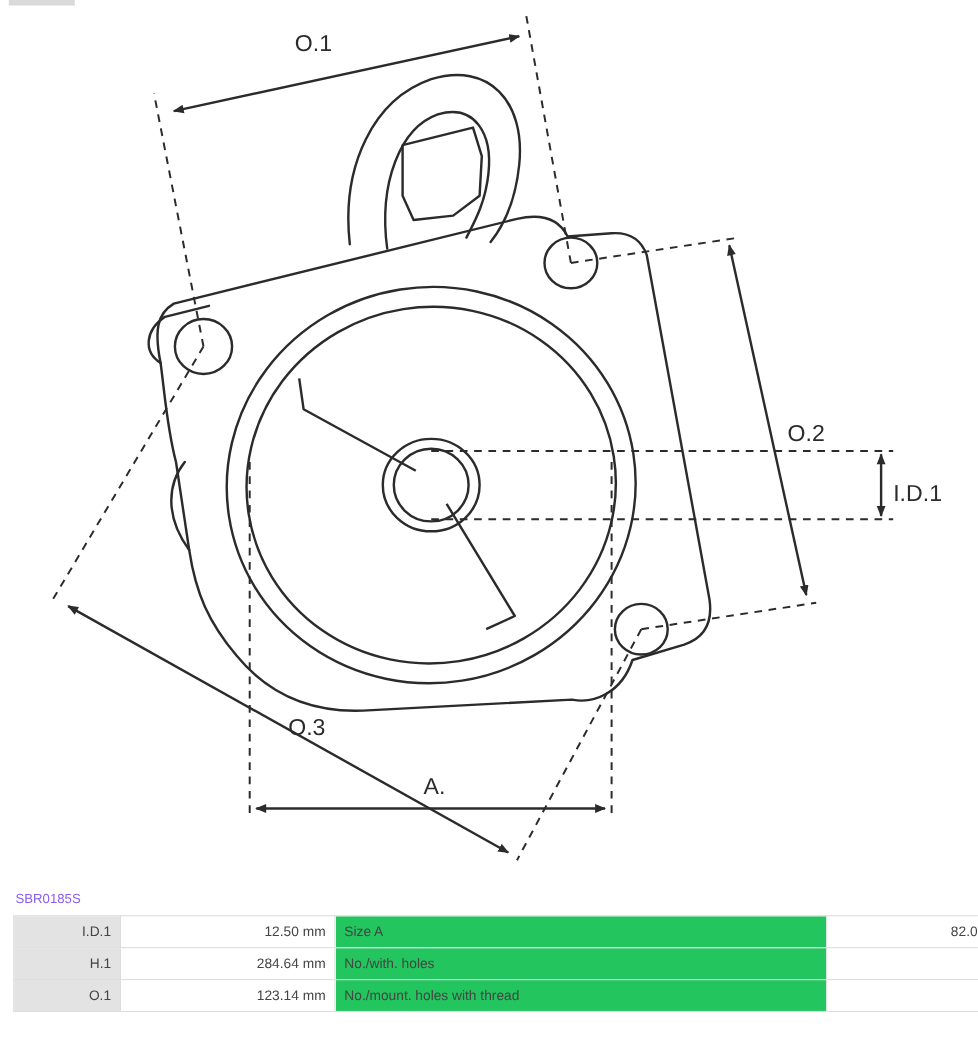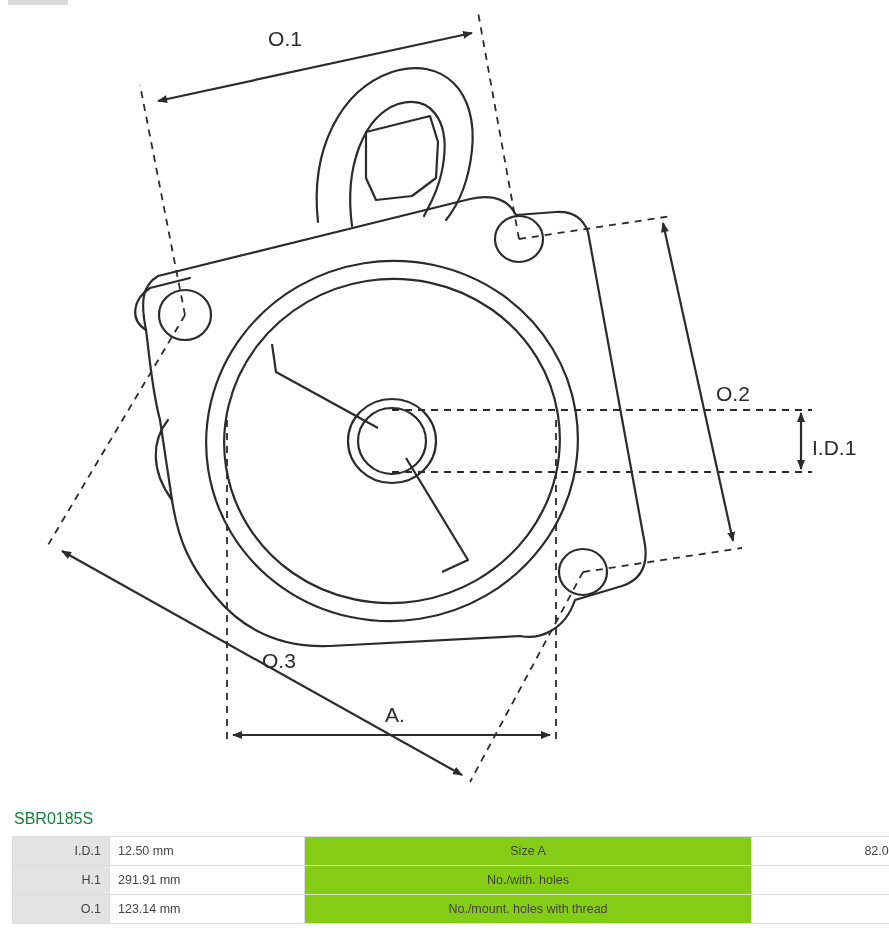--- a/index.html
+++ b/index.html
@@ -36,22 +36,22 @@
     font-size: 21px;
     fill: #2b2b2b;
   }
   #part-info {
     position: absolute;
     left: 12px;
     top: 810px;
     width: 865px;
   }
   #part-code {
-    color: #15803d;
-    font-size: 16px;
+    color: #8b5cf6;
+    font-size: 12px;
     font-family: "Liberation Sans", sans-serif;
     padding: 0 0 8px 2px;
   }
   table.spec-table {
     border-collapse: collapse;
     width: 862px;
     table-layout: fixed;
     font-size: 12.5px;
   }
   table.spec-table td {
@@ -62,26 +62,27 @@
     white-space: nowrap;
     overflow: hidden;
   }
   td.lbl {
     width: 80px;
     text-align: right;
     background: #e3e3e3;
   }
   td.val {
     width: 178px;
+    text-align: right;
     background: #ffffff;
   }
   td.lbl2 {
     width: 430px;
-    text-align: center;
-    background: #84cc16;
+    text-align: left;
+    background: #22c55e;
   }
   td.val2 {
     width: 160px;
     text-align: right;
     background: #ffffff;
   }
   #top-artifact {
     position: absolute;
     left: 8px;
     top: 0px;
@@ -202,21 +203,21 @@
     <table class="spec-table">
       <tbody>
         <tr>
           <td class="lbl">I.D.1</td>
           <td class="val">12.50 mm</td>
           <td class="lbl2">Size A</td>
           <td class="val2">82.00 mm</td>
         </tr>
         <tr>
           <td class="lbl">H.1</td>
-          <td class="val">291.91 mm</td>
+          <td class="val">284.64 mm</td>
           <td class="lbl2">No./with. holes</td>
           <td class="val2">2 qty.</td>
         </tr>
         <tr>
           <td class="lbl">O.1</td>
           <td class="val">123.14 mm</td>
           <td class="lbl2">No./mount. holes with thread</td>
           <td class="val2">0 qty.</td>
         </tr>
       </tbody>

